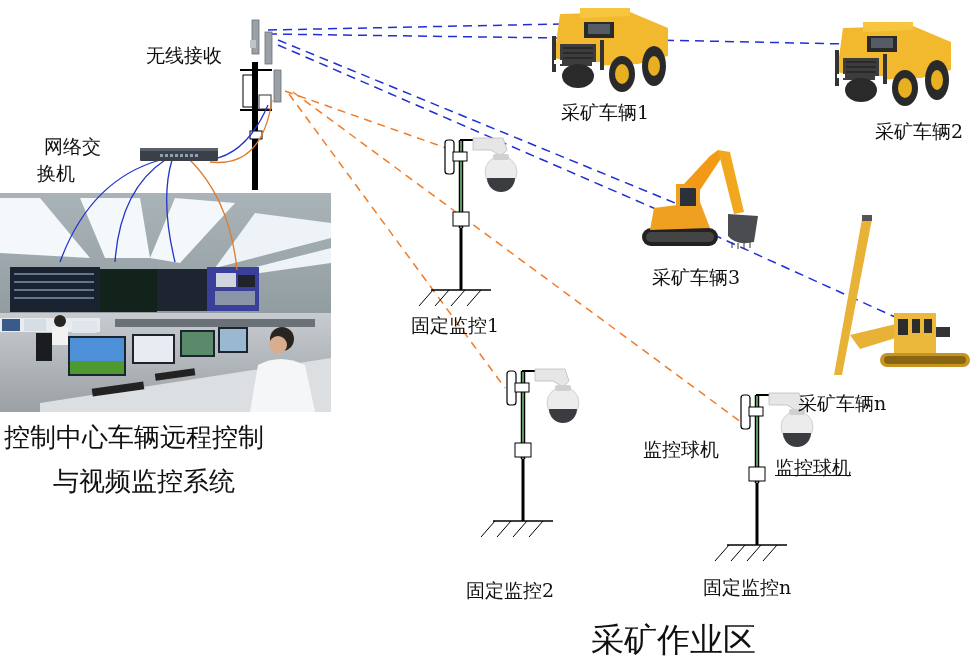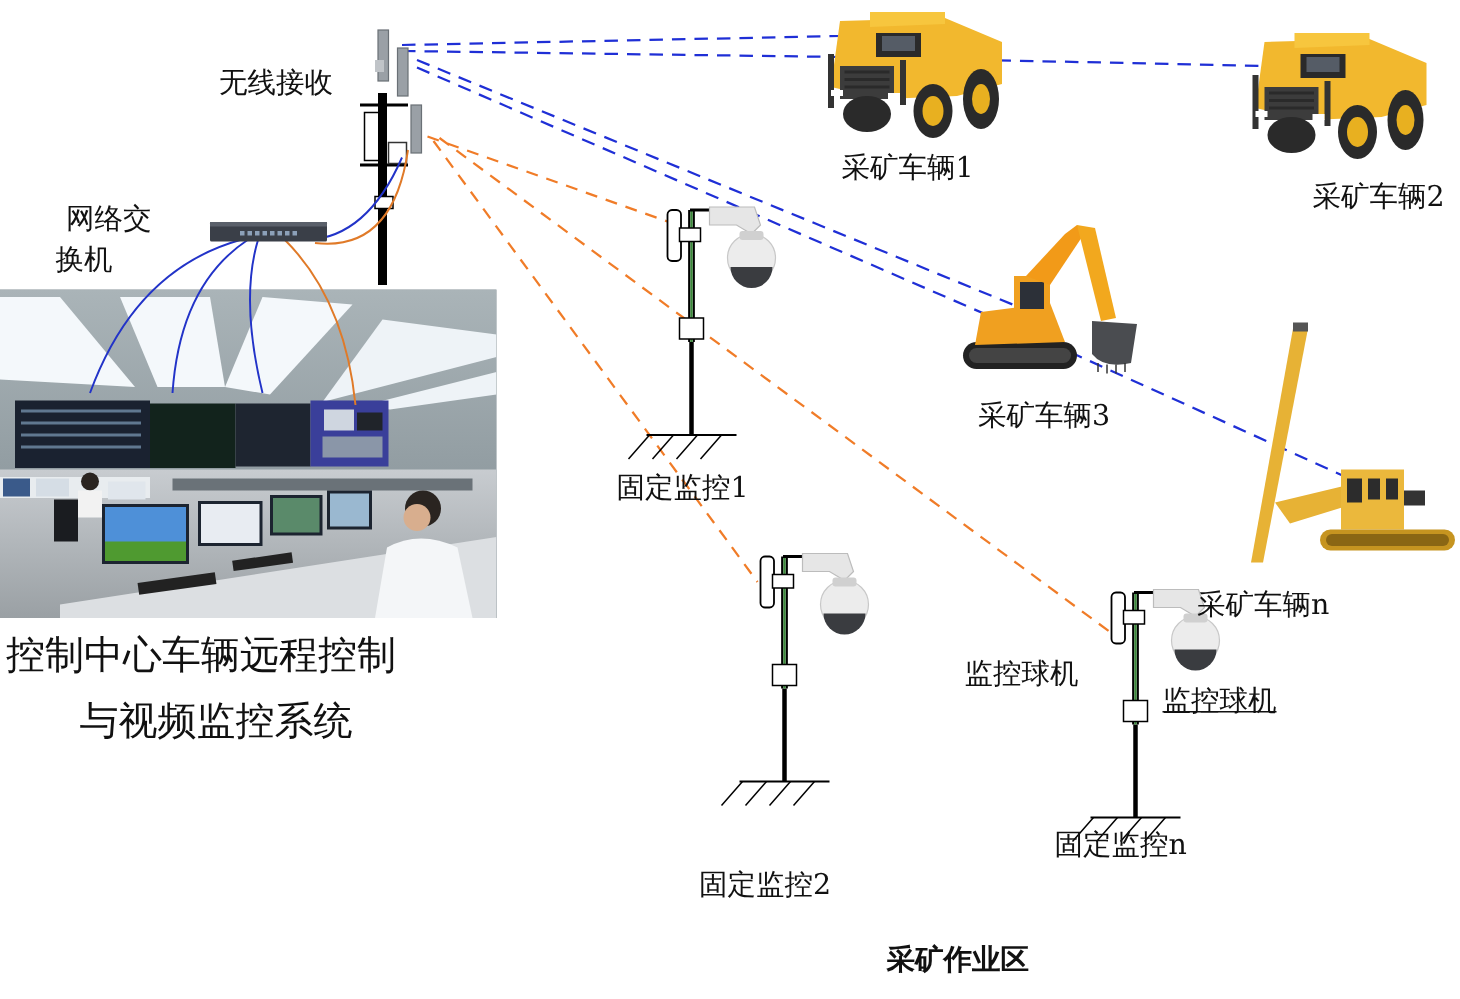--- a/index.html
+++ b/index.html
@@ -1,20 +1,20 @@
 <!DOCTYPE html>
 <html><head>
 <meta charset="utf-8">
 <style>
   html, body { margin:0; padding:0; background:#ffffff; }
   body { width:973px; height:666px; position:relative; overflow:hidden;
          font-family:"DejaVu Serif","Liberation Serif",serif; color:#111; }
   .lbl { position:absolute; white-space:nowrap; font-size:19px; line-height:22px; color:#111; }
   .big { font-size:26px; line-height:34px; }
-  .zone { font-size:19px; line-height:32px;font-weight:bold; }
+  .zone { font-size:33px; line-height:32px; }
   svg.layer { position:absolute; left:0; top:0; }
   .photo { position:absolute; left:0; top:193px; width:331px; height:219px; overflow:hidden; background:#8a969c; }
 </style>
 </head>
 <body>
 
 <div class="photo">
   <svg width="331" height="219" viewBox="0 0 331 219">
     <defs>
       <linearGradient id="ceil" x1="0" y1="0" x2="0" y2="1">
@@ -238,18 +238,18 @@
 <div class="lbl big" style="left:4px; top:420px;">控制中心车辆远程控制</div>
 <div class="lbl big" style="left:53px; top:464px;">与视频监控系统</div>
 
 <div class="lbl" style="left:561px; top:101px;"><span>采矿车辆1</span></div>
 <div class="lbl" style="left:845px; top:120px;margin-left:30px;"><span>采矿车辆2</span></div>
 <div class="lbl" style="left:652px; top:266px;"><span>采矿车辆3</span></div>
 <div class="lbl" style="left:798px; top:392px;"><span>采矿车辆n</span></div>
 
 <div class="lbl" style="left:411px; top:314px;">固定监控1</div>
 <div class="lbl" style="left:466px; top:547px;margin-top:32px;">固定监控2</div>
-<div class="lbl" style="left:703px; top:552px;">固定监控n</div>
+<div class="lbl" style="left:703px; top:576px;">固定监控n</div>
 
 <div class="lbl" style="left:643px; top:438px;">监控球机</div>
 <div class="lbl" style="left:775px; top:456px;text-decoration:underline;">监控球机</div>
 
 <div class="lbl zone" style="left:591px; top:624px;">采矿作业区</div>
 
 </body></html>

